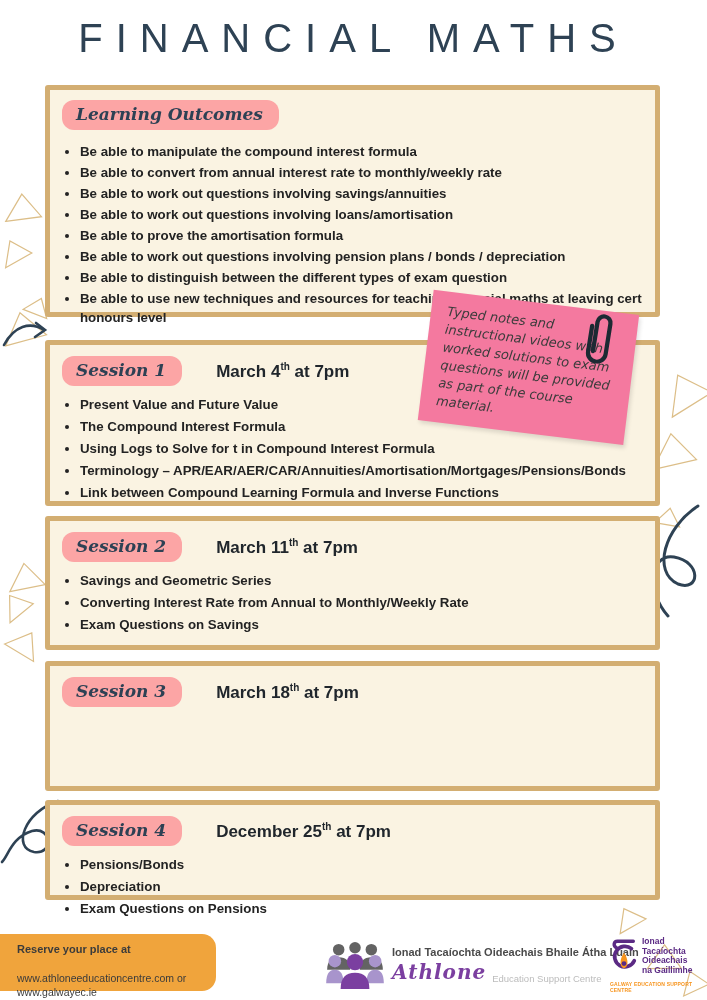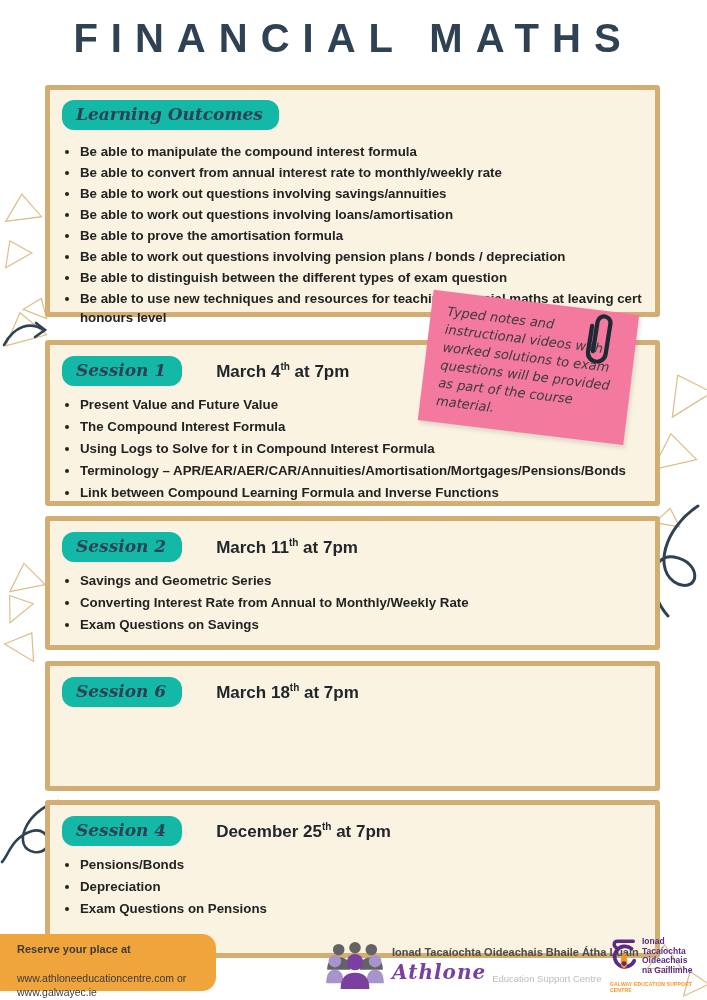--- a/index.html
+++ b/index.html
@@ -11,40 +11,40 @@
     font-family:"Liberation Sans", sans-serif;
     overflow:hidden;
     color:#232323;
   }
   
   #doodles { position:absolute; inset:0; z-index:0; }
 
   .page-title {
     position:absolute; left:0; top:16px; width:707px;
     text-align:center;
-    font-size:40px; font-weight:700; letter-spacing:13px;
+    font-size:40px; font-weight:400; letter-spacing:13px;
     color:#2e4254; z-index:2;
   }
 
   .panel {
     position:absolute; left:45px; width:615px;
     background:#faf3e2;
     border:5px solid #d3ae72;
     border-radius:3px;
     z-index:1;
   }
   #lo-panel { top:85px;  height:232px; }
   #s1-panel { top:340px; height:166px; }
   #s2-panel { top:516px; height:134px; }
   #s3-panel { top:661px; height:130px; }
-  #s4-panel { top:800px; height:158px; }
+  #s4-panel { top:800px; height:100px; }
 
   .pill {
     display:inline-block;
-    background:#14b8a6;
+    background:#fca5a5;
     border-radius:12px;
     padding:4px 16px 6px 14px;
     color:#2d4154;
     font-family:"DejaVu Serif", serif;
     font-style:italic;
     font-weight:700;
     font-size:17px;
   }
   #lo-panel .pill { margin:10px 0 6px 12px; }
 
@@ -199,21 +199,21 @@
   </div>
   <ul class="bullets">
     <li>Savings and Geometric Series</li>
     <li>Converting Interest Rate from Annual to Monthly/Weekly Rate</li>
     <li>Exam Questions on Savings</li>
   </ul>
 </section>
 
 <section class="panel session" id="s3-panel">
   <div class="session-head">
-    <span class="pill">Session 6</span>
+    <span class="pill">Session 3</span>
     <span class="session-date"><span>March 18</span><sup>th</sup><span> at 7pm</span></span>
   </div>
 </section>
 
 <section class="panel session" id="s4-panel">
   <div class="session-head">
     <span class="pill">Session 4</span>
     <span class="session-date"><span>December 25</span><sup>th</sup><span> at 7pm</span></span>
   </div>
   <ul class="bullets">

